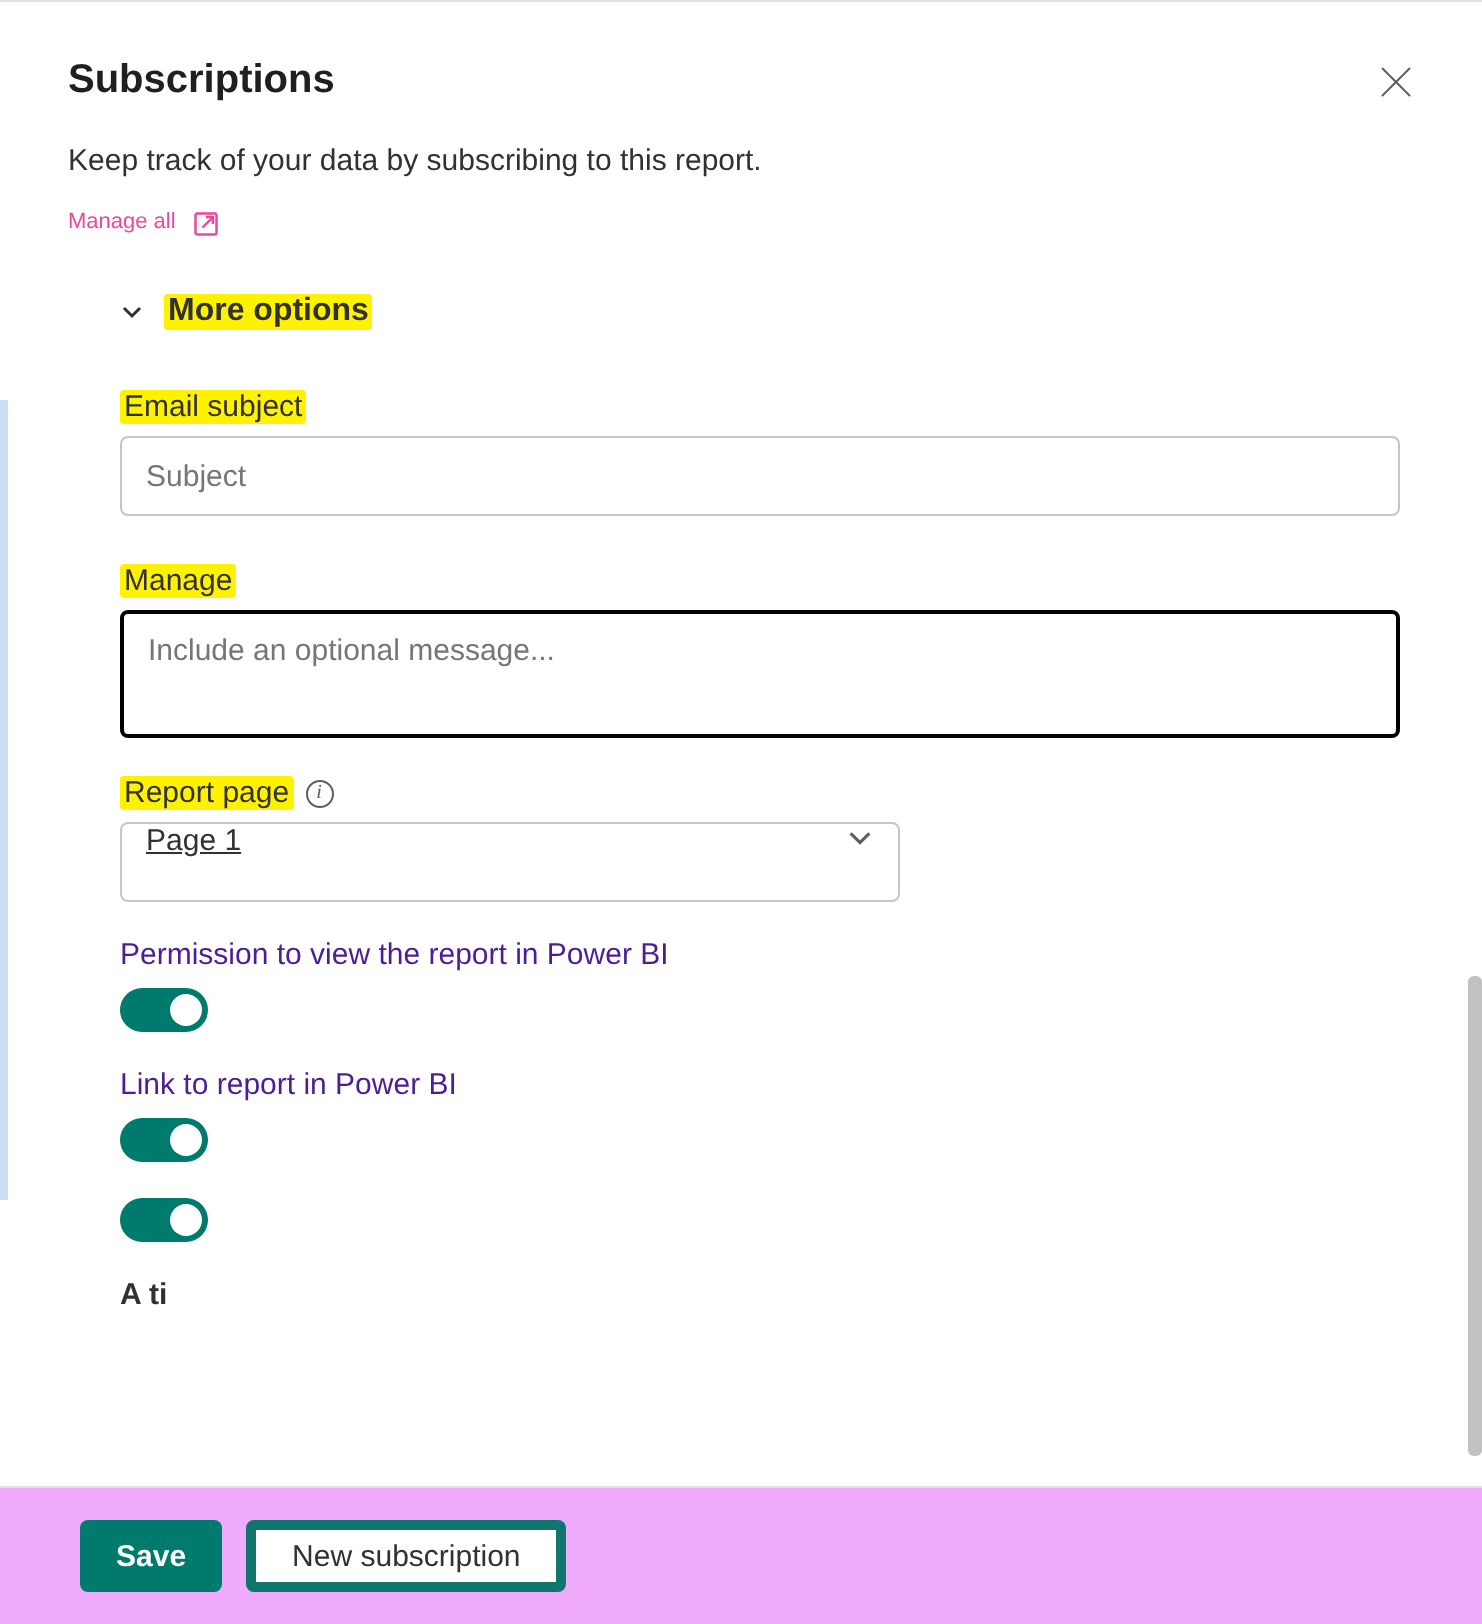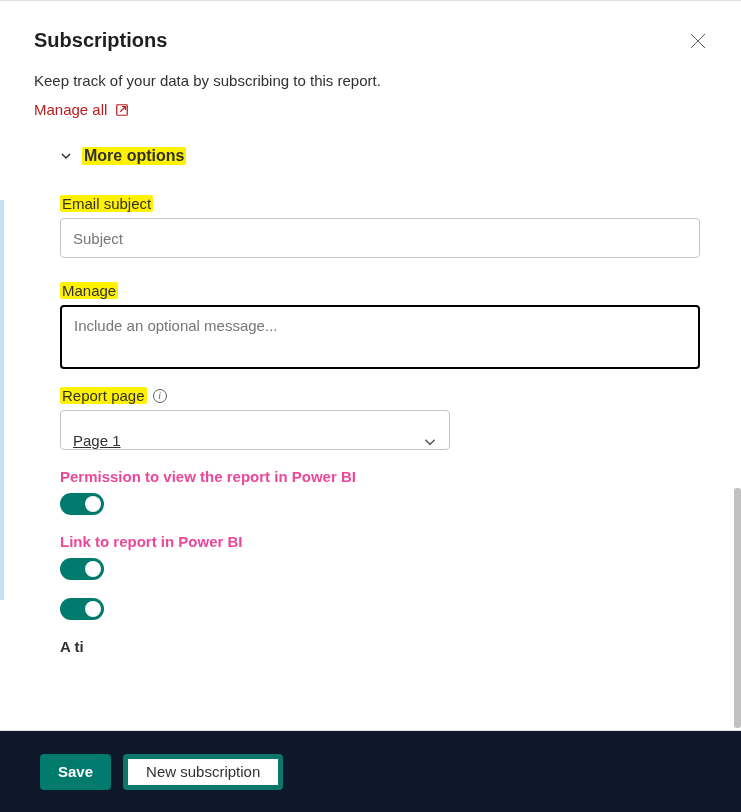--- a/index.html
+++ b/index.html
@@ -34,24 +34,23 @@
       display: flex; align-items: center; justify-content: center;
       cursor: pointer;
       color: #605e5c;
     }
     .subtitle {
       font-size: 15px;
       color: #323130;
       margin-bottom: 12px;
     }
     .manage-link {
-      color: #b91c1c;
-      font-size: 15px;
+      color: #ec4899;
+      font-size: 11px;
       display: inline-flex;
-      align-items: center;
       gap: 8px;
       cursor: pointer;
     }
     .form-area {
       padding-left: 26px;
       padding-top: 28px;
     }
     .expand-row {
       display: inline-flex;
       align-items: center;
@@ -104,31 +103,31 @@
       color: #323130;
       resize: none;
     }
     .select-wrap {
       width: 390px;
       height: 40px;
       border: 1px solid #c8c6c4;
       border-radius: 4px;
       padding: 0 12px;
       display: flex;
-      align-items: flex-end;
+      align-items: flex-start;
       justify-content: space-between;
       cursor: pointer;
       font-size: 15px;
       text-decoration: underline;
     }
     .toggle-group { margin-top: 18px; }
     .toggle-label {
       font-size: 15px;
-      font-weight: 700;
-      color: #ec4899;
+      font-weight: 400;
+      color: #4c1d95;
       margin-bottom: 8px;
     }
     .toggle {
       width: 44px;
       height: 22px;
       border-radius: 11px;
       background: #007a6d;
       position: relative;
       cursor: pointer;
     }
@@ -137,27 +136,27 @@
       right: 3px;
       top: 3px;
       width: 16px;
       height: 16px;
       border-radius: 50%;
       background: #fff;
     }
     .footer {
       position: absolute;
       bottom: 0; left: 0; right: 0;
-      height: 82px;
+      height: 69px;
       border-top: 1px solid #e1e1e1;
       display: flex;
       align-items: center;
       padding: 0 40px;
       gap: 12px;
-      background: #0f172a;
+      background: #f0abfc;
     }
     .btn {
       height: 36px;
       padding: 0 18px;
       border-radius: 4px;
       font-size: 15px;
       font-family: inherit;
       cursor: pointer;
       font-weight: 600;
     }

